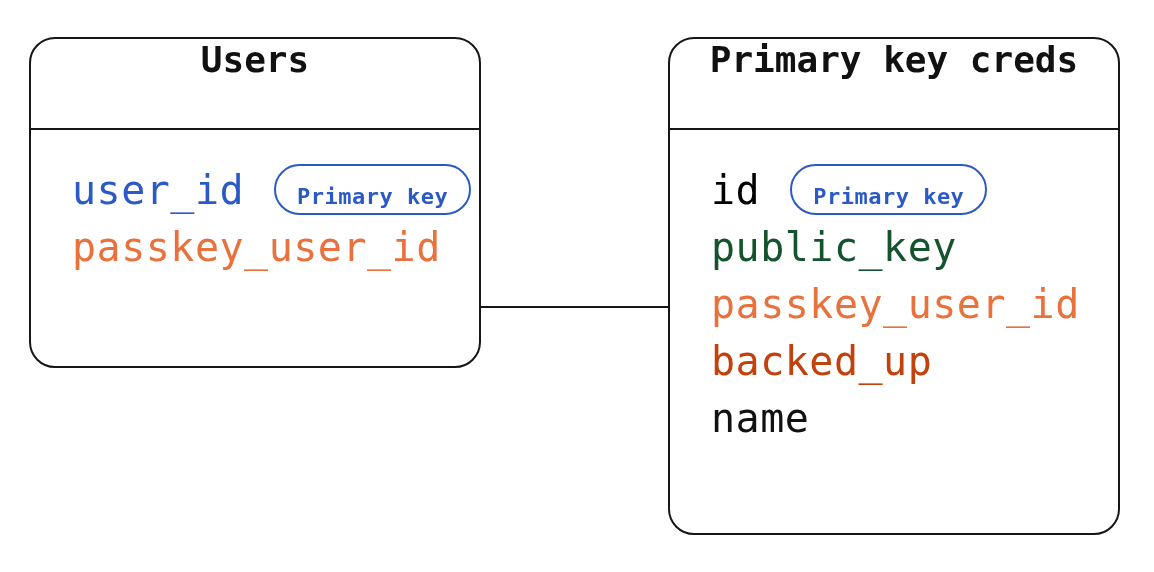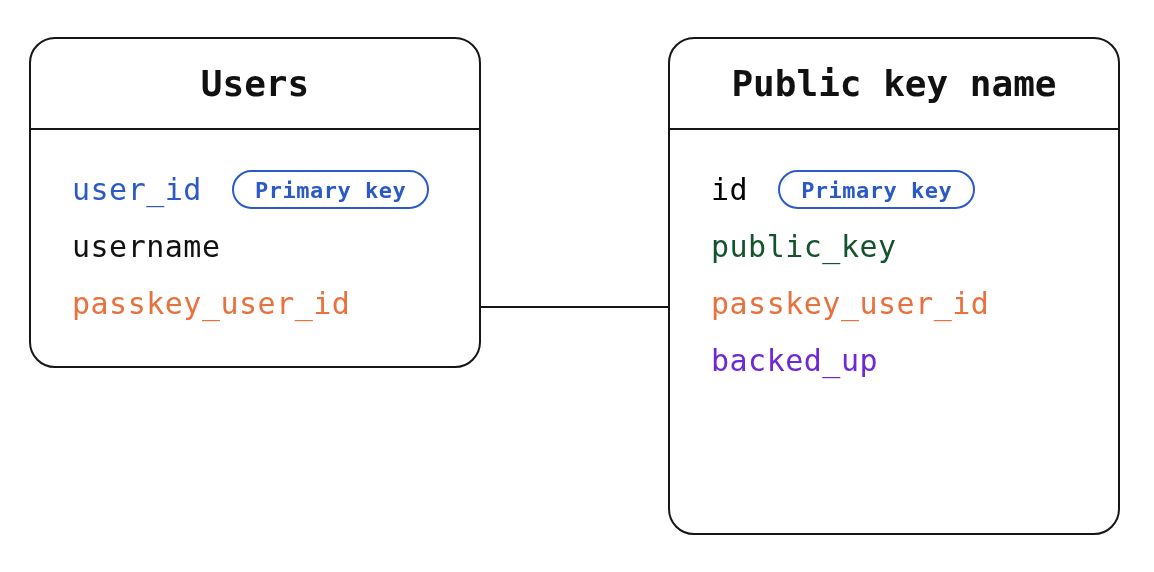--- a/index.html
+++ b/index.html
@@ -21,48 +21,47 @@
     width: 452px;
     background: #ffffff;
     border: 2px solid #161616;
     border-radius: 26px;
   }
   .entity-header {
     box-sizing: border-box;
     height: 91px;
     border-bottom: 2px solid #161616;
     display: flex;
-    align-items: center;
     justify-content: center;
   }
   .entity-title {
     font-size: 36px;
     font-weight: bold;
     color: #111111;
     letter-spacing: 0px;
     white-space: nowrap;
   }
   .entity-body {
     padding: 31px 0 0 41px;
   }
   .field-row {
     height: 57px;
     display: flex;
     align-items: center;
     white-space: nowrap;
   }
   .field-name {
-    font-size: 30px;
+    font-size: 40px;
     letter-spacing: 0.5px;
   }
   .pk-badge {
     display: inline-flex;
     align-items: center;
     margin-left: 30px;
-    padding: 6px 21px 4px 21px;
+    padding: 18px 21px 4px 21px;
     border: 2px solid #2b5ac7;
     border-radius: 999px;
     color: #2b5ac7;
     font-size: 22px;
     font-weight: bold;
     letter-spacing: 0.5px;
   }
   .relation-line {
     position: absolute;
     height: 2px;
@@ -80,44 +79,44 @@
   <div class="entity" id="table-users">
     <div class="entity-header">
       <span class="entity-title">Users</span>
     </div>
     <div class="entity-body">
         <div class="field-row">
           <span class="field-name" style="color: rgb(43, 90, 199);">user_id</span>
           <span class="pk-badge">Primary key</span>
         </div>
         <div class="field-row">
-          <span class="field-name" style="color: rgb(17, 17, 17);">username</span>
-        </div>
-        <div class="field-row">
           <span class="field-name" style="color: rgb(232, 113, 61);">passkey_user_id</span>
         </div>
       </div>
   </div>
 
   <div class="entity" id="table-pkc">
     <div class="entity-header">
-      <span class="entity-title">Public key name</span>
+      <span class="entity-title">Primary key creds</span>
     </div>
     <div class="entity-body">
         <div class="field-row">
           <span class="field-name" style="color: #000000;">id</span>
           <span class="pk-badge">Primary key</span>
         </div>
         <div class="field-row">
           <span class="field-name" style="color: #14532d;">public_key</span>
         </div>
         <div class="field-row">
           <span class="field-name" style="color: rgb(232, 113, 61);">passkey_user_id</span>
         </div>
         <div class="field-row">
-          <span class="field-name" style="color: #6d28d9;">backed_up</span>
+          <span class="field-name" style="color: #c2410c;">backed_up</span>
+        </div>
+        <div class="field-row">
+          <span class="field-name" style="color: rgb(17, 17, 17);">name</span>
         </div>
       </div>
   </div>
 
   <div class="relation-line" id="relation"></div>
 
 </div>
 
 </body></html>

